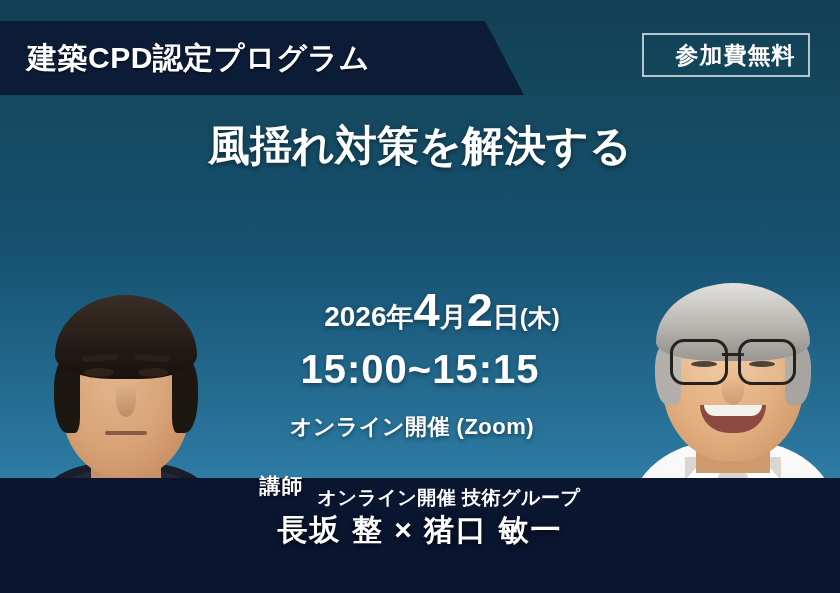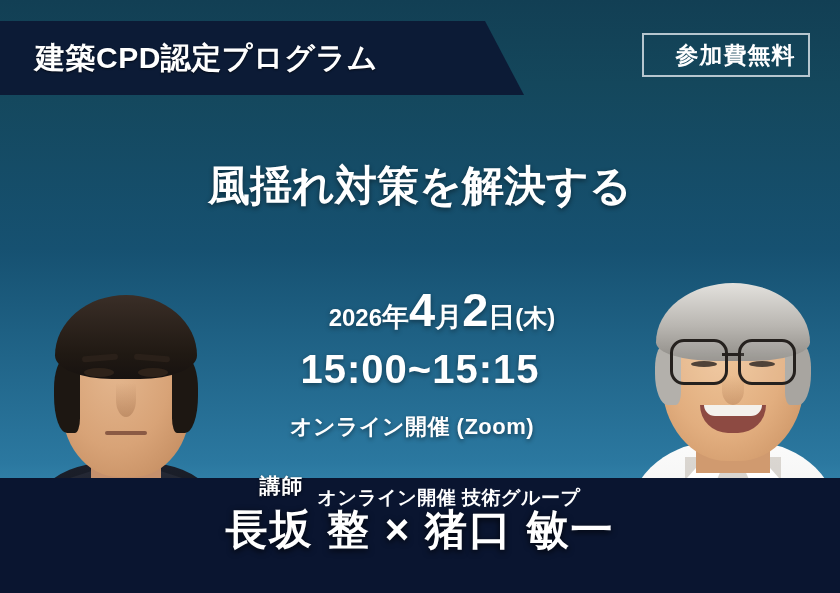--- a/index.html
+++ b/index.html
@@ -105,21 +105,21 @@
   .pr-smile{position:absolute;left:50%;bottom:160px;transform:translateX(-50%);
     width:66px;height:28px;border-radius:0 0 36px 36px;background:#8d4a42;overflow:hidden;}
   .pr-teeth{position:absolute;top:0;left:4px;right:4px;height:11px;border-radius:0 0 14px 14px;
     background:#f4f1ec;}
 
   
   #ribbon{
     position:absolute;left:0;top:21px;width:524px;height:74px;
     background:#0c1b36;
     clip-path:polygon(0 0,485px 0,524px 100%,0 100%);
-    display:flex;align-items:center;padding-left:8px;
+    display:flex;align-items:center;
   }
   #ribbon-text{
     color:#ffffff;font-size:30px;font-weight:bold;letter-spacing:.5px;
     margin-left:27px;white-space:nowrap;
     text-shadow:0 1px 2px rgba(0,0,0,.6);
   }
 
   
   #free-badge{
     position:absolute;left:642px;top:33px;width:168px;height:44px;
@@ -128,33 +128,32 @@
     background:transparent;
     padding-left:19px;
   }
   #free-badge-text{color:#ffffff;font-size:23px;font-weight:bold;letter-spacing:1px;white-space:nowrap;}
 
   
   #title-block{position:absolute;left:0;right:0;top:124px;text-align:center;}
   #title-line1{
     color:#ffffff;font-size:42px;font-weight:bold;line-height:1.06;letter-spacing:0px;
     text-shadow:0 2px 5px rgba(0,0,0,.45);
-    margin-top:40px;
   }
   #title-line2{
     color:#ffffff;font-size:46px;font-weight:bold;line-height:1.12;letter-spacing:0px;
     margin-top:4px;text-shadow:0 2px 5px rgba(0,0,0,.45);
   }
 
   
   #date-line{
     position:absolute;left:0;right:0;top:282px;text-align:center;color:#ffffff;
     font-weight:bold;white-space:nowrap;text-shadow:0 2px 5px rgba(0,0,0,.4);
   }
-  .d-year{font-size:24px;margin-left:44px;} .d-kanji-y{font-size:27px;}
+  .d-year{font-size:28px;margin-left:44px;} .d-kanji-y{font-size:27px;}
   .d-big{font-size:47px;} .d-kanji-m{font-size:27px;}
   .d-kanji-d{font-size:27px;} .d-dow{font-size:24px;}
 
   #time-line{
     position:absolute;left:0;right:0;top:347px;text-align:center;color:#ffffff;
     font-size:40px;font-weight:bold;letter-spacing:1px;
     text-shadow:0 2px 5px rgba(0,0,0,.4);
   }
   #venue-line{
     position:absolute;left:0;right:16px;top:412px;text-align:center;color:#ffffff;
@@ -177,21 +176,21 @@
   #speaker-role{
     color:#ffffff;font-size:21px;font-weight:bold;letter-spacing:1px;
     transform:translateY(-2px);
     text-shadow:0 1px 3px rgba(0,0,0,.7);
   }
   #speaker-org{
     color:#ffffff;font-size:19px;font-weight:bold;letter-spacing:.5px;
     transform:translateY(9px);
   }
   #speaker-names{
-    color:#ffffff;font-size:42px;font-weight:bold;letter-spacing:2px;
+    margin-top:8px;color:#ffffff;font-size:30px;font-weight:bold;letter-spacing:2px;
     white-space:nowrap;text-shadow:0 2px 6px rgba(0,0,0,.8);
   }
 </style>
 </head>
 <body>
 
 <div id="poster">
 
   <div id="photo-left" class="photo">
     <div class="pl-body"></div>

